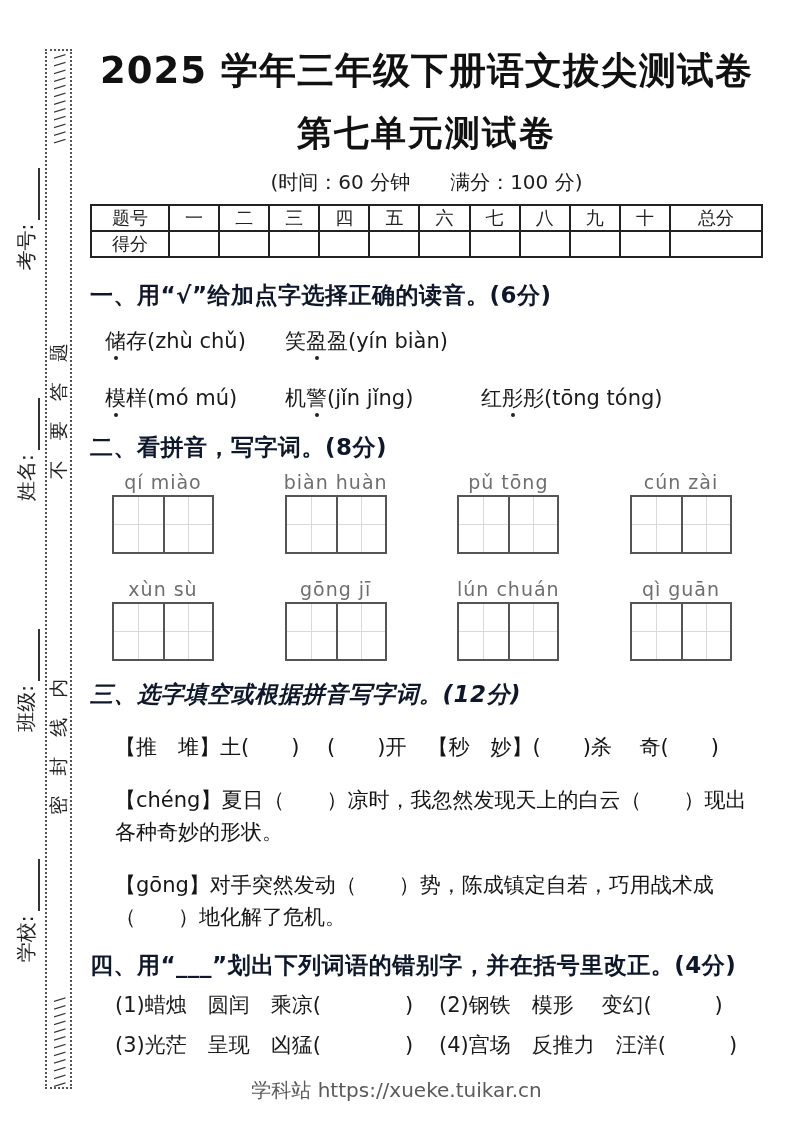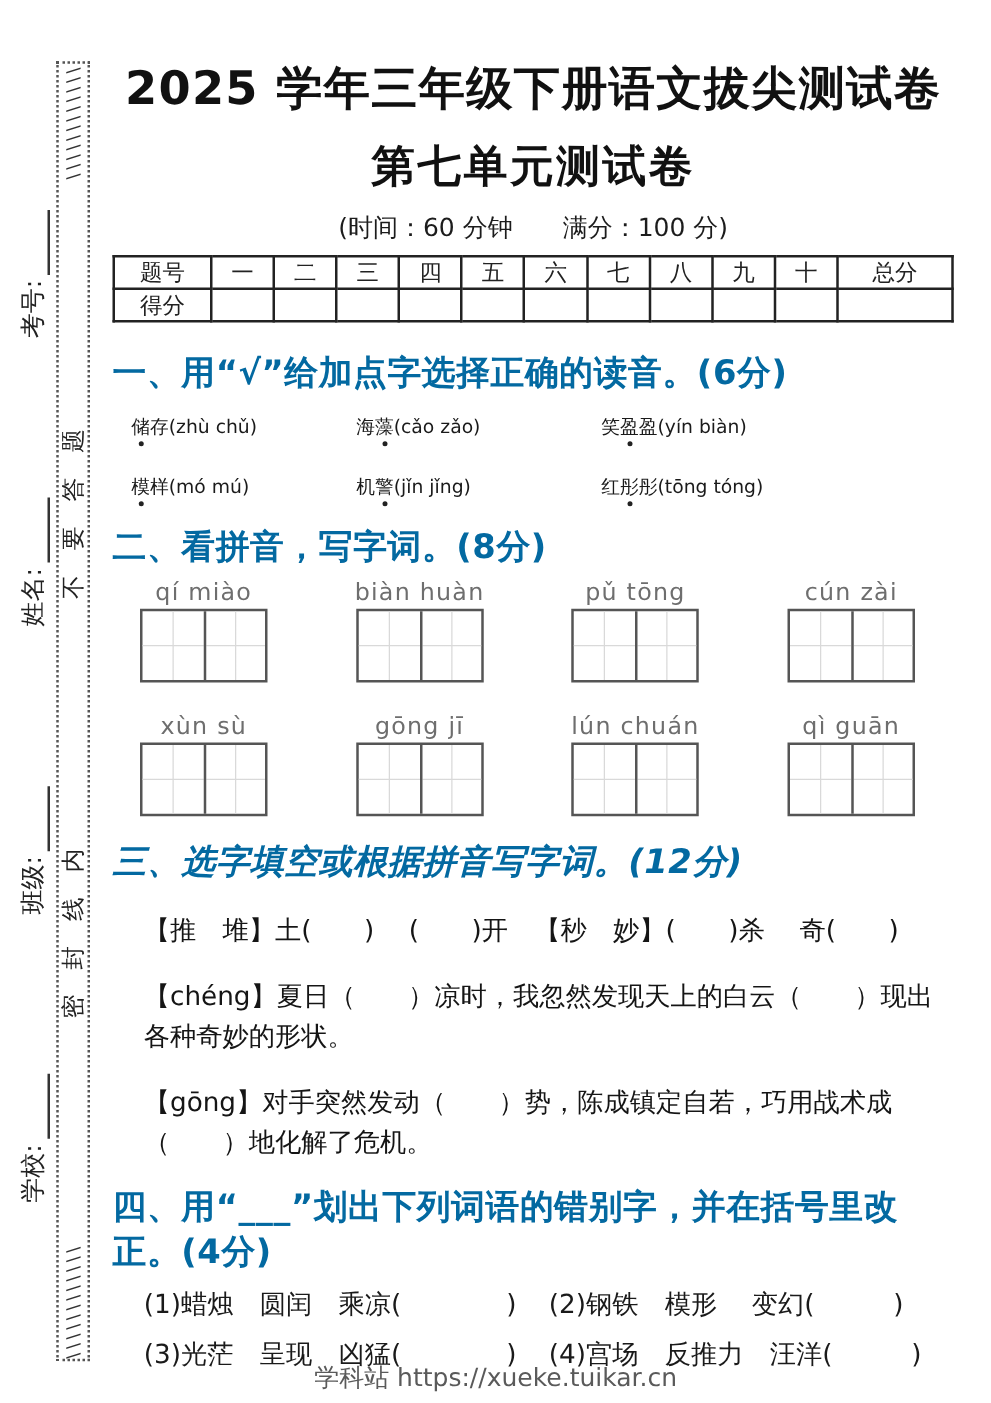--- a/index.html
+++ b/index.html
@@ -38,27 +38,27 @@
   .main { position:absolute; left:90px; top:0; width:673px; }
 
   .title1 { margin-top:46px; text-align:center; font-size:37px; font-weight:800; letter-spacing:1px; color:#111; }
   .title2 { margin-top:14px; text-align:center; font-size:35px; font-weight:800; letter-spacing:2px; color:#111; }
   .info   { margin-top:12px; text-align:center; font-size:20px; color:#1c1c1c; }
 
   table.score { border-collapse:collapse; margin-top:8px; width:673px; table-layout:fixed; }
   table.score td { border:2px solid #222; height:16px; text-align:center; font-size:18px; color:#222; padding:0; }
   td.wide1 { width:78px; } td.wide2 { width:92px; }
 
-  .sec-heading { font-size:27px; font-weight:800; color:#0369a1; letter-spacing:0.5px; }
+  .sec-heading { font-size:23px; font-weight:800; color:#0f172a; letter-spacing:0.5px; }
   .h-one  { margin-top:22px; }
   .h-two  { margin-top:20px; }
   .h-three{ margin-top:18px;font-style:italic; }
   .h-four { margin-top:16px; }
 
-  .read-row { display:flex; margin-top:16px; padding-left:15px; font-size:15px; }
+  .read-row { display:flex; margin-top:16px; padding-left:15px; font-size:21px; }
   .read-row + .read-row { margin-top:29px; }
   .read-item1 { width:180px; } .read-item2 { width:196px; } .read-item3 { flex:1; }
   .dotchar { position:relative; }
   .dotchar::after {
     content:""; position:absolute; left:50%; bottom:-7px; width:4px; height:4px;
     background:#222; border-radius:50%; transform:translateX(-50%);
   }
 
   .pinyin-row { display:flex; justify-content:space-between; padding:0 31px 0 22px; margin-top:8px; }
   .pinyin-row.second { margin-top:24px; }
@@ -75,21 +75,21 @@
 
   .fill-line { margin-top:16px; padding-left:25px; font-size:21px; line-height:1.55; color:#151515; }
   .fill-line.l2 { margin-top:21px; }
   .fill-line.para { margin-top:20px; padding-right:2px; }
 
   .err-row { display:flex; margin-top:12px; padding-left:25px; font-size:21px; }
   .err-row.first { margin-top:10px; }
   .err-item { width:50%; white-space:nowrap; }
 
   .footer-mark {
-    position:absolute; left:50%; bottom:6px; transform:translateX(-50%);
+    position:absolute; left:50%; bottom:18px; transform:translateX(-50%);
     font-size:20px; color:#5a5a5a; white-space:nowrap;
   }
 </style>
 </head>
 <body>
 
 <div class="page">
 
   <div class="fields-col">
     <div class="fields-inner">
@@ -156,21 +156,20 @@
           <td></td>
           <td></td>
           <td></td>
         </tr>
       </tbody>
     </table>
 
     <div class="sec-heading h-one">一、用“√”给加点字选择正确的读音。(6分)</div>
     <div class="read-row">
       <span class="read-item1"><span></span><span class="dotchar">储</span><span>存(zhù chǔ)</span></span>
-      <span class="read-item2"><span>海</span><span class="dotchar">藻</span><span>(cǎo  zǎo)</span></span>
       <span class="read-item3"><span>笑</span><span class="dotchar">盈</span><span>盈(yín  biàn)</span></span>
     </div>
     <div class="read-row">
       <span class="read-item1"><span></span><span class="dotchar">模</span><span>样(mó  mú)</span></span>
       <span class="read-item2"><span>机</span><span class="dotchar">警</span><span>(jǐn  jǐng)</span></span>
       <span class="read-item3"><span>红</span><span class="dotchar">彤</span><span>彤(tōng  tóng)</span></span>
     </div>
 
     <div class="sec-heading h-two">二、看拼音，写字词。(8分)</div>
     <div class="pinyin-row">

